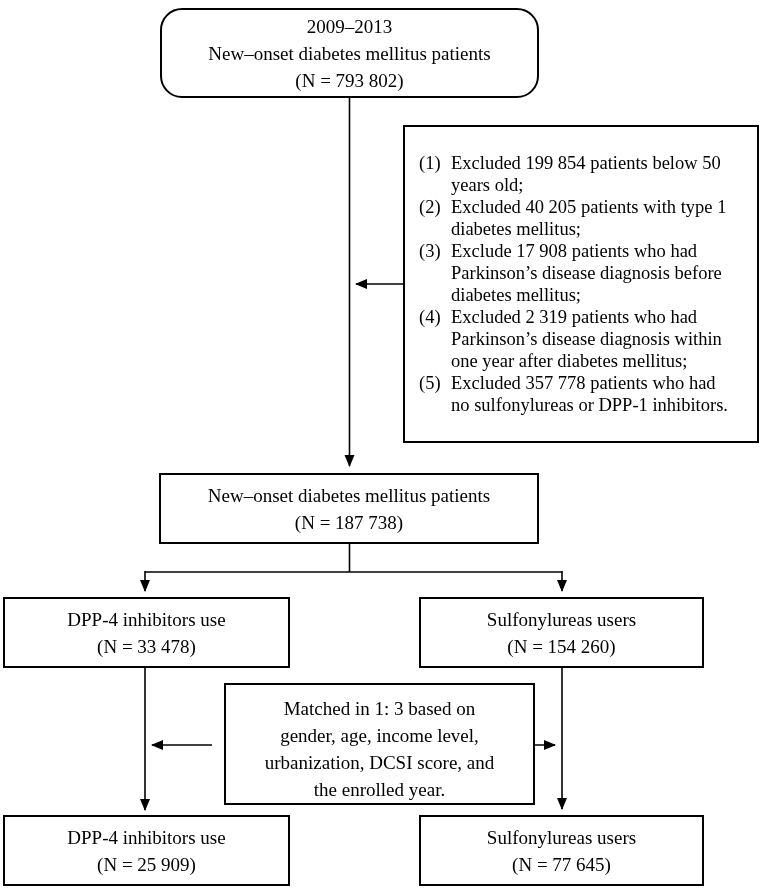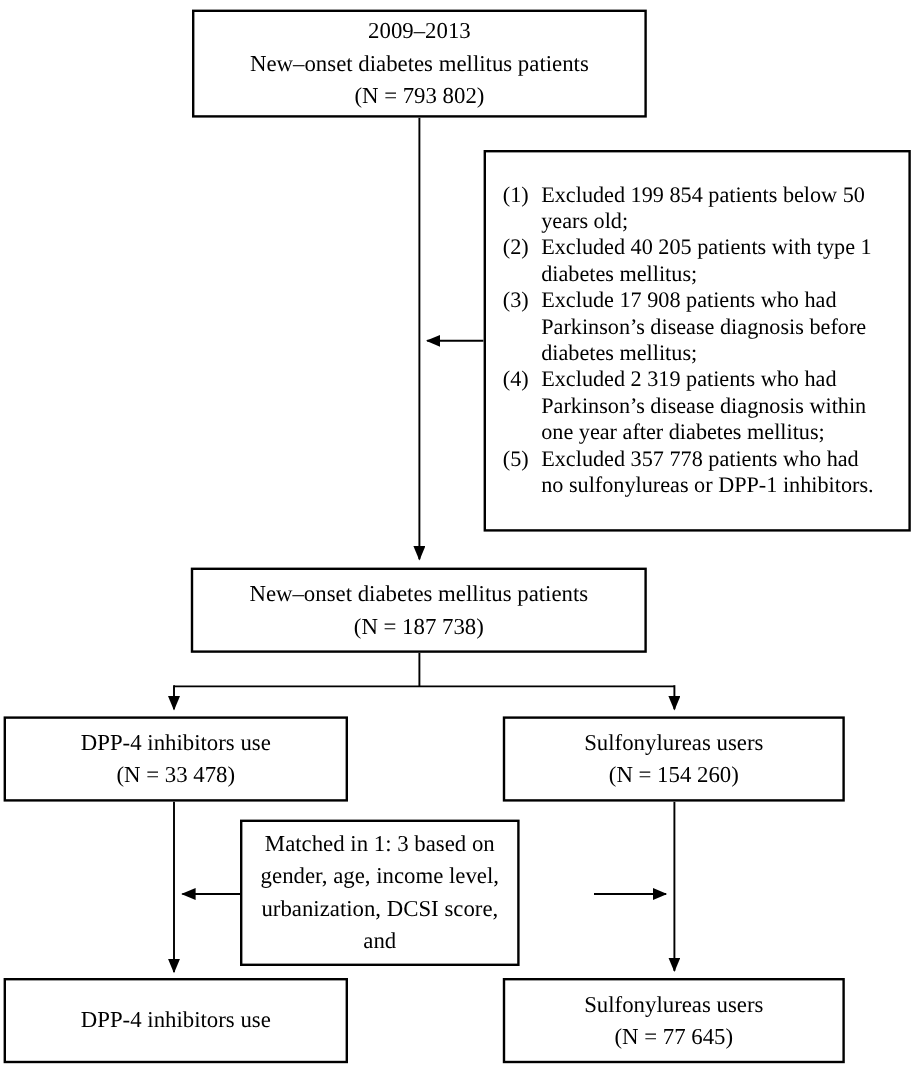--- a/index.html
+++ b/index.html
@@ -52,21 +52,21 @@
     <line x1="349.5" y1="543" x2="349.5" y2="572" stroke="#000" stroke-width="1.6"></line>
     <line x1="145" y1="572" x2="562" y2="572" stroke="#000" stroke-width="1.6"></line>
     <line x1="145" y1="571" x2="145" y2="591" stroke="#000" stroke-width="1.6" marker-end="url(#arrow)"></line>
     <line x1="562" y1="571" x2="562" y2="591" stroke="#000" stroke-width="1.6" marker-end="url(#arrow)"></line>
     <line x1="145" y1="668" x2="145" y2="810" stroke="#000" stroke-width="1.6" marker-end="url(#arrow)"></line>
     <line x1="562" y1="668" x2="562" y2="809" stroke="#000" stroke-width="1.6" marker-end="url(#arrow)"></line>
     <line x1="212" y1="745" x2="152" y2="745" stroke="#000" stroke-width="1.6" marker-end="url(#arrow)"></line>
     <line x1="495" y1="745" x2="555" y2="745" stroke="#000" stroke-width="1.6" marker-end="url(#arrow)"></line>
   </svg>
 
-  <div class="box" style="left:160px; top:8px; width:379px; height:90px;">
+  <div class="box" style="left:160px; top:8px; width:379px; height:90px;border-radius:22px;">
     <div>2009–2013</div>
     <div>New–onset diabetes mellitus patients</div>
     <div>(N = 793 802)</div>
   </div>
 
   <div class="box exclusion" style="left:403px; top:125px; width:356px; height:318px;">
     <div class="excl-item">
       <div class="excl-num">(1)</div>
       <div class="excl-text">
         <div>Excluded 199 854 patients below 50</div>
@@ -113,28 +113,30 @@
   <div class="box" style="left:3px; top:597px; width:287px; height:71px;">
     <div>DPP-4 inhibitors use</div>
     <div>(N = 33 478)</div>
   </div>
 
   <div class="box" style="left:419px; top:597px; width:285px; height:71px;">
     <div>Sulfonylureas users</div>
     <div>(N = 154 260)</div>
   </div>
 
-  <div class="box" style="left:200px; top:683px; width:233px; height:122px;">
+  <div class="box" style="left:224px; top:683px; width:311px; height:122px;justify-content:flex-end;">
     <div>Matched in 1: 3 based on</div>
     <div>gender, age, income level,</div>
     <div>urbanization, DCSI score, and</div>
+    <div>the enrolled year.</div>
   </div>
 
   <div class="box" style="left:3px; top:815px; width:287px; height:71px;">
     <div>DPP-4 inhibitors use</div>
+    <div>(N = 25 909)</div>
   </div>
 
   <div class="box" style="left:419px; top:815px; width:285px; height:71px;">
     <div>Sulfonylureas users</div>
     <div>(N = 77 645)</div>
   </div>
 
 </div>
 
 </body></html>

